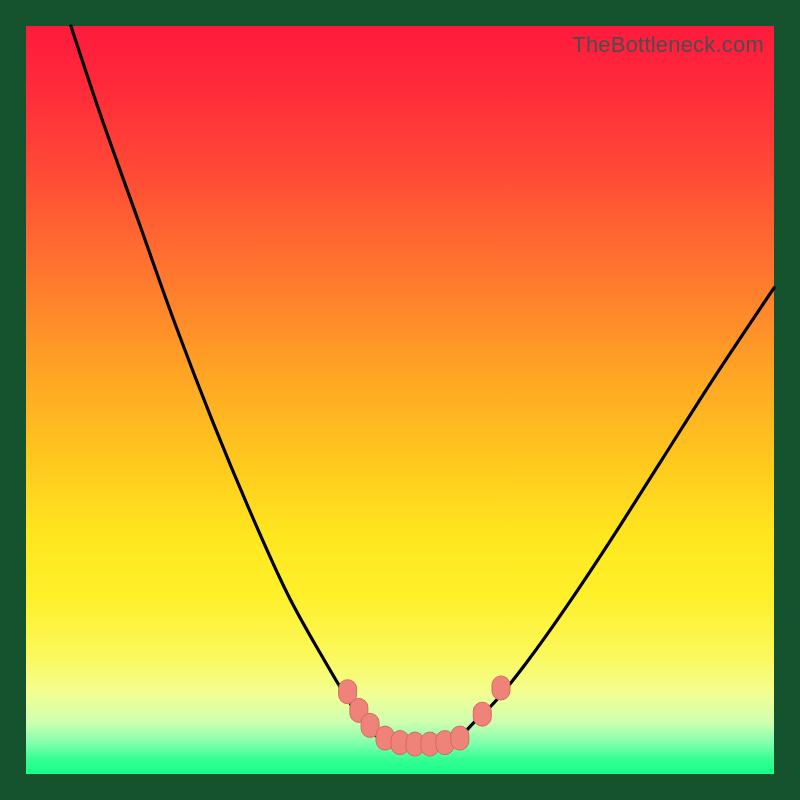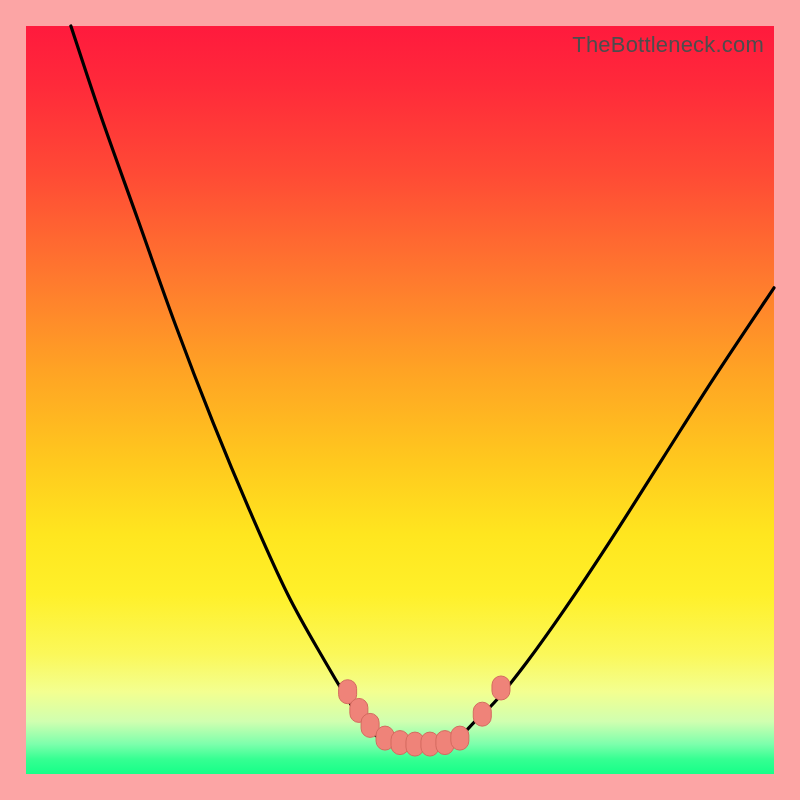--- a/index.html
+++ b/index.html
@@ -8,21 +8,21 @@
     width: 800px;
     height: 800px;
     overflow: hidden;
     background: #000;
     font-family: Arial, Helvetica, sans-serif;
   }
   .frame {
     position: relative;
     width: 800px;
     height: 800px;
-    background: #fca5a5;
+    background: #14532d;
   }
   .plot {
     position: absolute;
     left: 26px;
     top: 26px;
     width: 748px;
     height: 748px;
     
     background: linear-gradient(
       to bottom,

